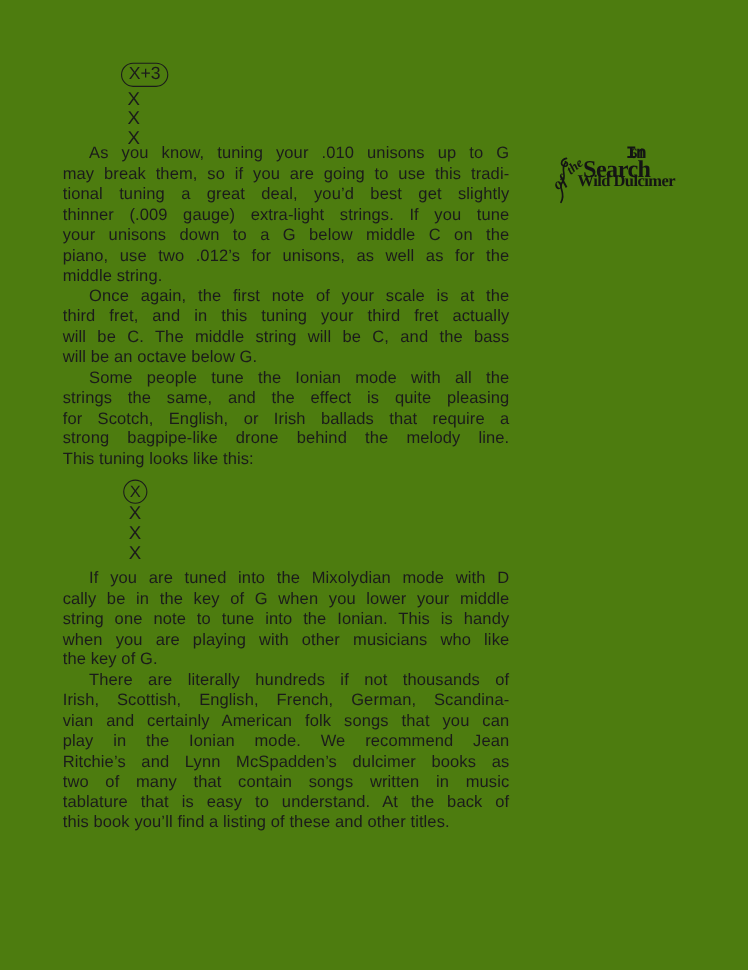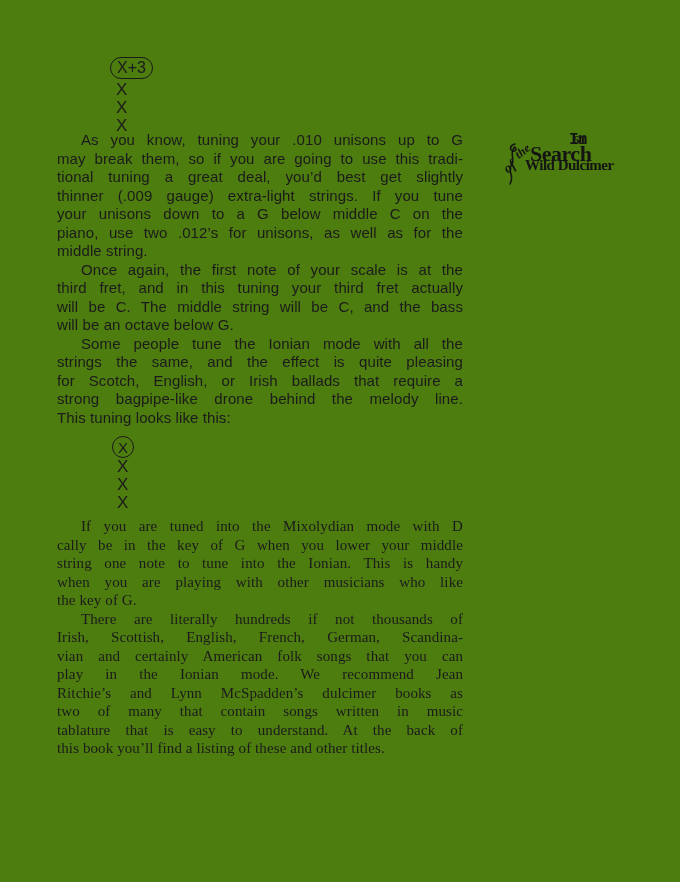--- a/index.html
+++ b/index.html
@@ -19,21 +19,21 @@
   .bodytext {
     position: absolute;
     left: 57px;
     width: 406px;
     color: #1b1b1b;
     font-size: 15px;
     line-height: 18.5px;
     letter-spacing: 0.1px;
   }
   #group-top { top: 131px; }
-  #group-bottom { top: 517px; font-family: Liberation Serif, serif; }
+  #group-bottom { top: 517px; }
   .para { margin: 0; }
   .line {
     text-align: justify;
     text-align-last: justify;
   }
   .line.first { padding-left: 24px; }
   .line.last { text-align-last: left; }
 
   
   .diagram { position: absolute; color: #1b1b1b; }

